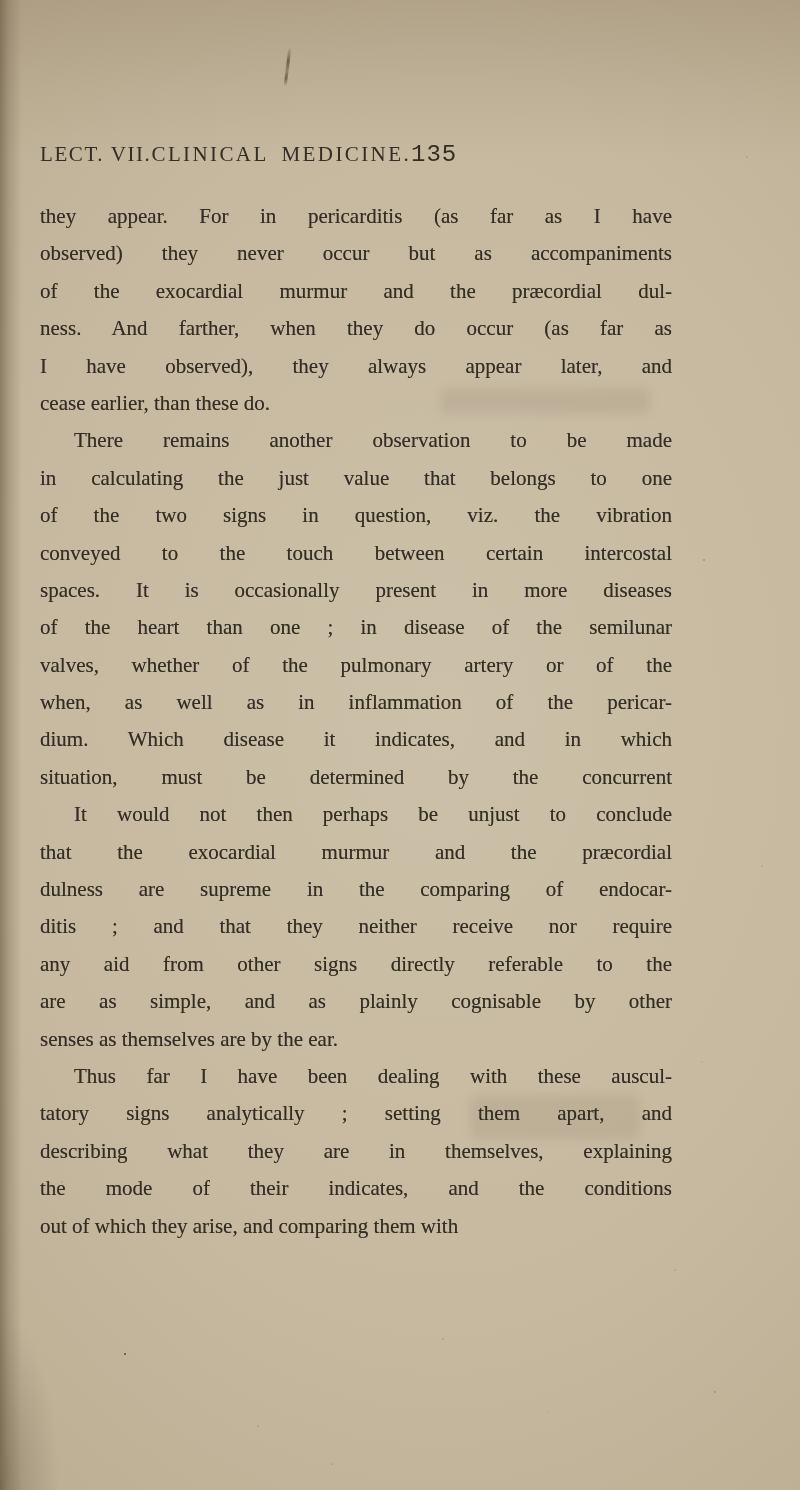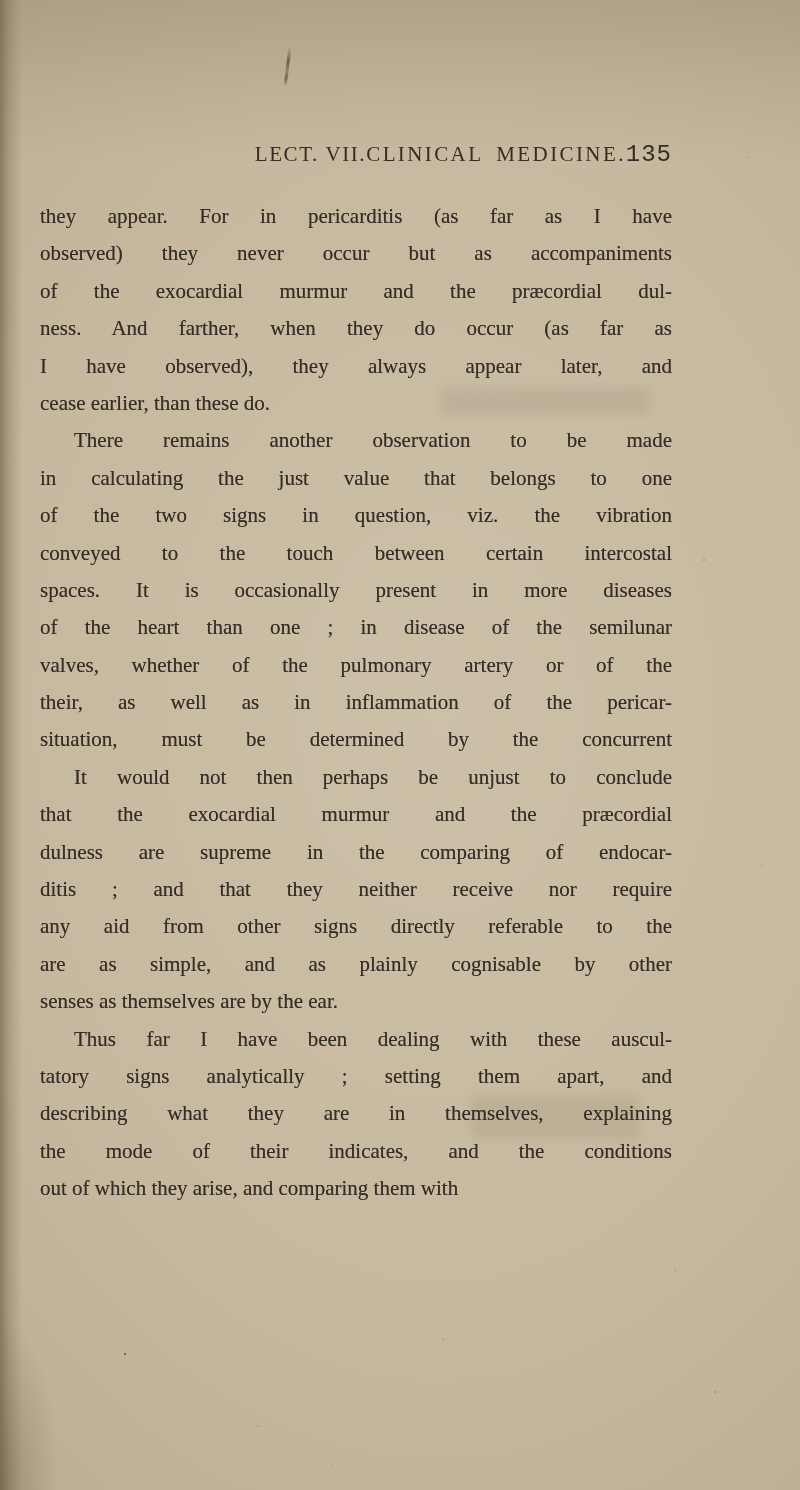--- a/index.html
+++ b/index.html
@@ -29,21 +29,21 @@
   }
   .text-col {
     position: absolute;
     left: 40px;
     top: 141px;
     width: 632px;
   }
   .page-header {
     display: flex;
     align-items: baseline;
-    justify-content: flex-end;
+    justify-content: flex-start;
     font-size: 21px;
     letter-spacing: 1.6px;
     white-space: nowrap;
     margin-bottom: 30px;
   }
   .page-header .title { letter-spacing: 2.4px; word-spacing: 6px; }
   .page-header .pagenum { font-size: 24px; letter-spacing: 1px; font-family: Liberation Mono, monospace; }
   .page-body { width: 632px; }
   .line {
     font-size: 21px;
@@ -119,21 +119,22 @@
         <div class="line">ness.  And farther, when they do occur (as far as</div>
         <div class="line">I have observed), they always appear later, and</div>
         <div class="line para-end">cease earlier, than these do.</div>
         <div class="line indent">There remains another observation to be made</div>
         <div class="line">in calculating the just value that belongs to one</div>
         <div class="line">of the two signs in question, viz. the vibration</div>
         <div class="line">conveyed to the touch between certain intercostal</div>
         <div class="line">spaces.  It is occasionally present in more diseases</div>
         <div class="line">of the heart than one ; in disease of the semilunar</div>
         <div class="line">valves, whether of the pulmonary artery or of the</div>
-        <div class="line">their, as well as in inflammation of the pericar-</div>
+        <div class="line">when, as well as in inflammation of the pericar-</div>
+        <div class="line">dium.  Which disease it indicates, and in which</div>
         <div class="line">situation, must be determined by the concurrent</div>
         <div class="line indent">It would not then perhaps be unjust to conclude</div>
         <div class="line">that the exocardial murmur and the præcordial</div>
         <div class="line">dulness are supreme in the comparing of endocar-</div>
         <div class="line">ditis ; and that they neither receive nor require</div>
         <div class="line">any aid from other signs directly referable to the</div>
         <div class="line">are as simple, and as plainly cognisable by other</div>
         <div class="line para-end">senses as themselves are by the ear.</div>
         <div class="line indent">Thus far I have been dealing with these auscul-</div>
         <div class="line">tatory signs analytically ; setting them apart, and</div>

